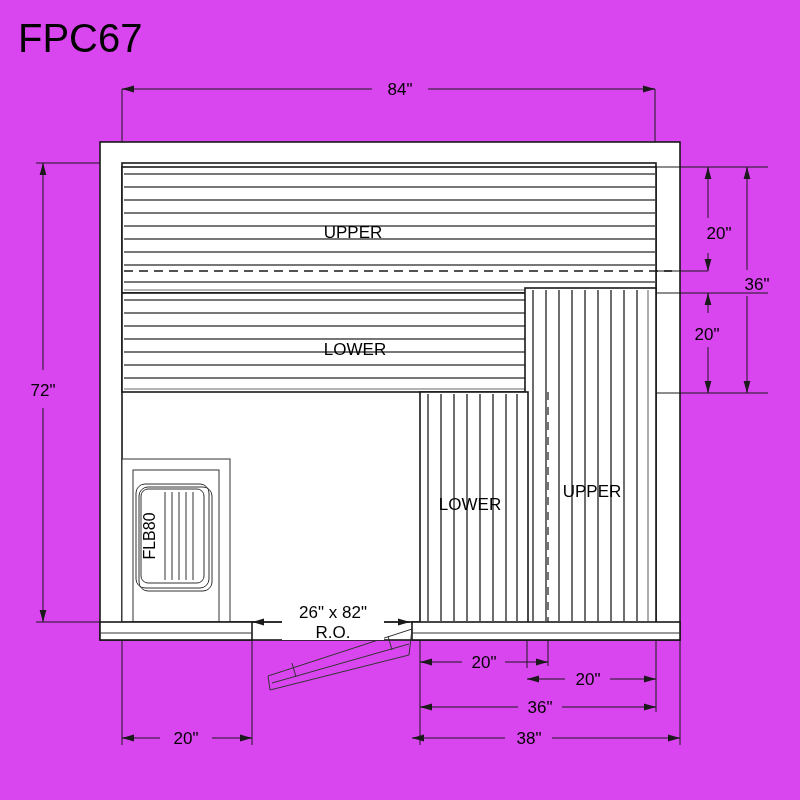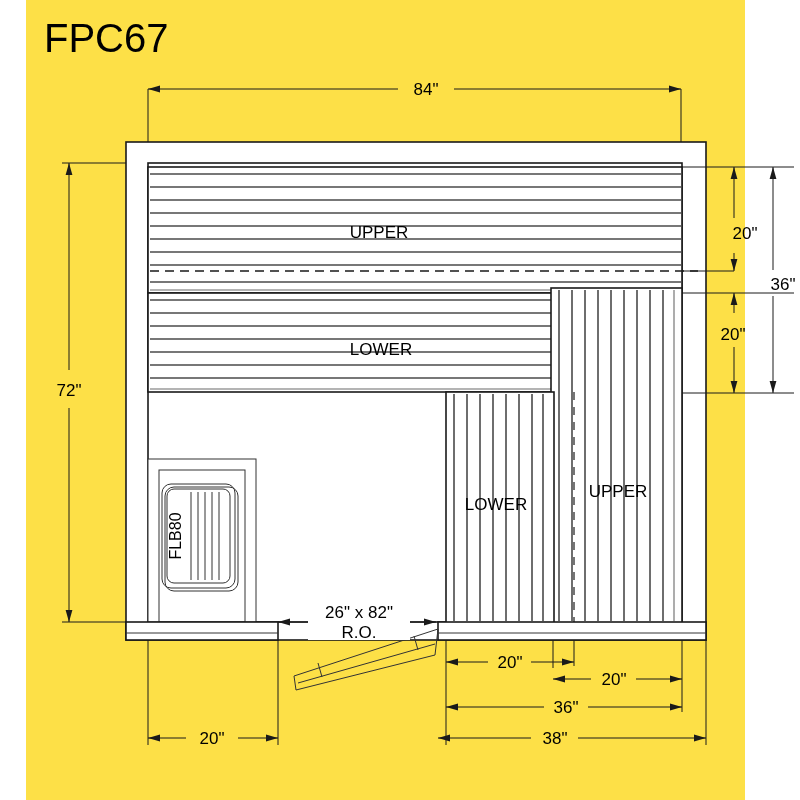--- a/index.html
+++ b/index.html
@@ -8,24 +8,23 @@
     background: #ffffff;
   }
   body {
     width: 800px;
     height: 800px;
     font-family: "Liberation Sans", sans-serif;
     overflow: hidden;
   }
   #plan-root {
     position: relative;
-    width: 719px;
+    width: 800px;
     height: 800px;
-    background: #fde047;
-    margin-left: 26px;
+    background: #d946ef;
   }
   svg#plan {
     display: block;
     width: 800px;
     height: 800px;
   }
   .ln-thin   { stroke: #333333; stroke-width: 1; fill: none; }
   .ln-slat   { stroke: #4a4a4a; stroke-width: 1.6; fill: none; }
   .ln-slat2  { stroke: #6a6a6a; stroke-width: 1.1; fill: none; }
   .ln-wall   { stroke: #1a1a1a; stroke-width: 1.6; fill: none; }

